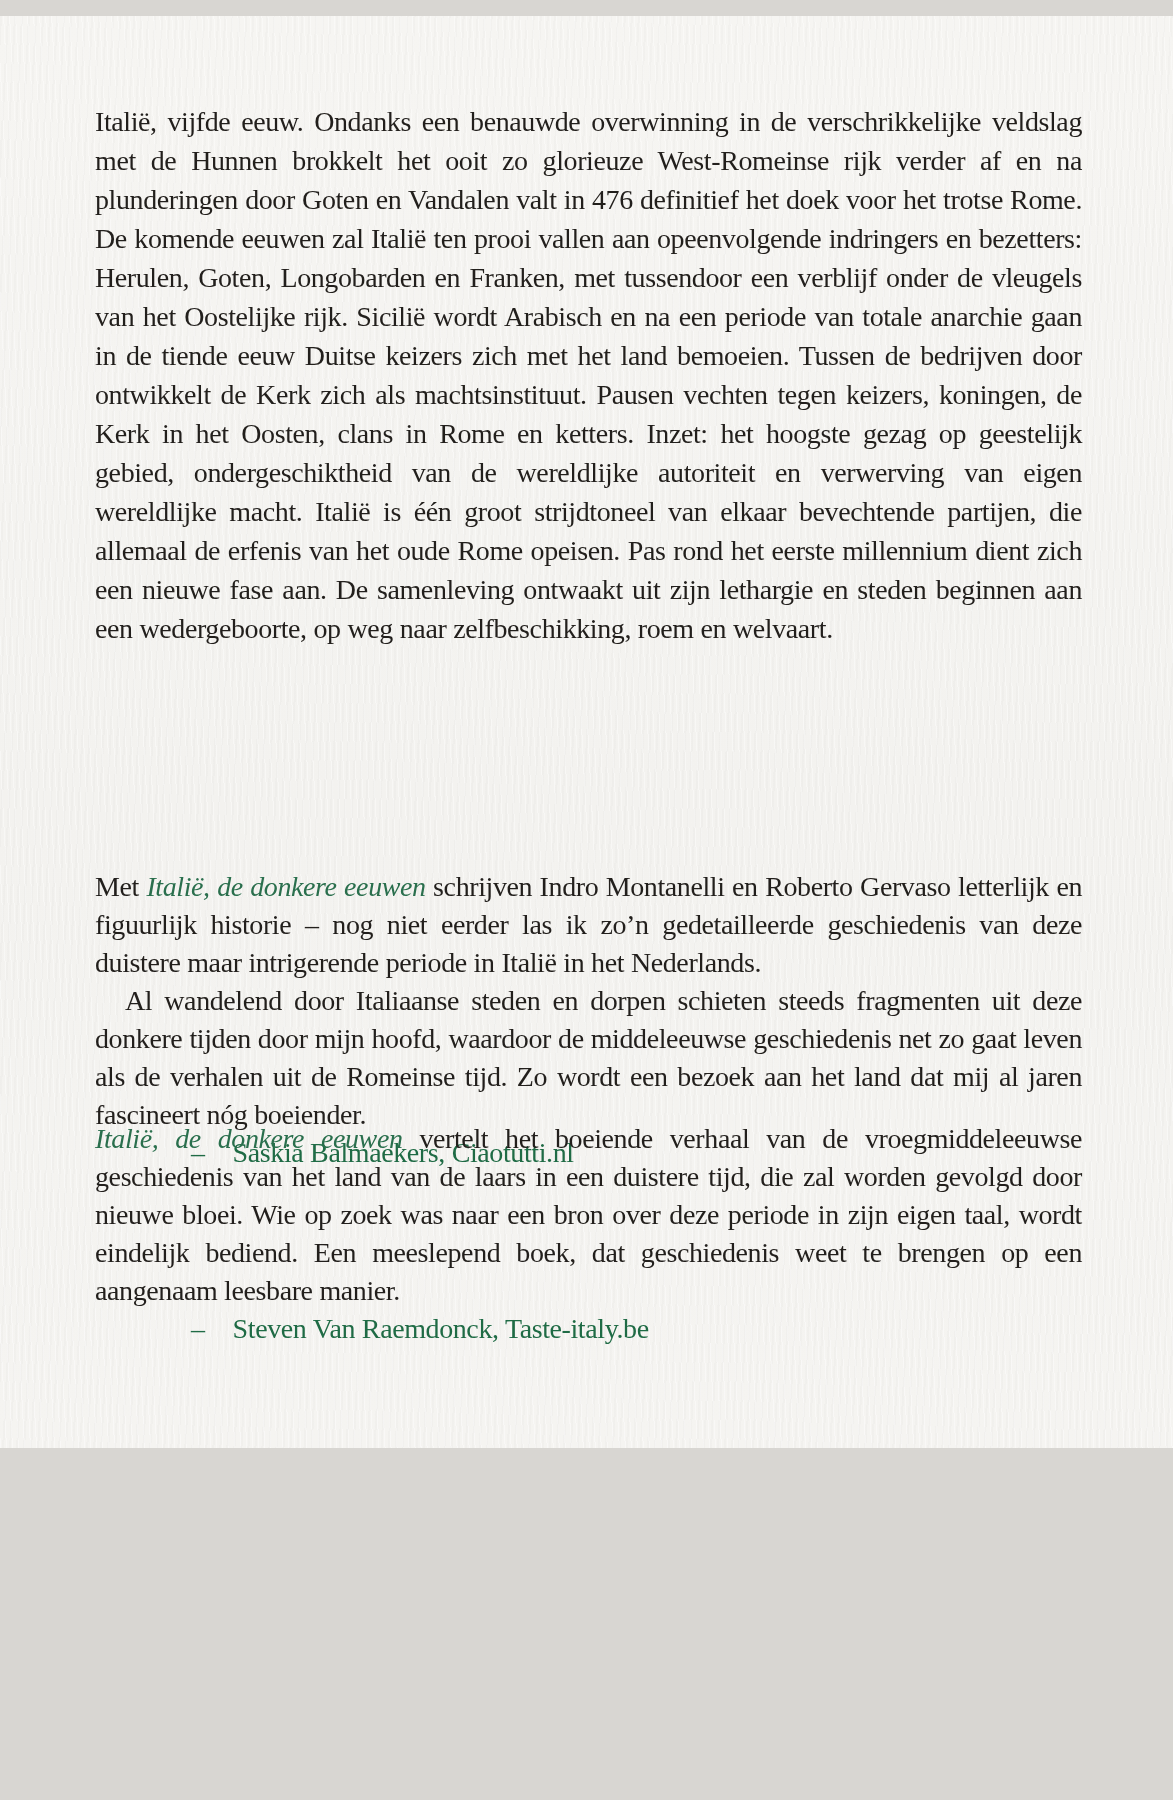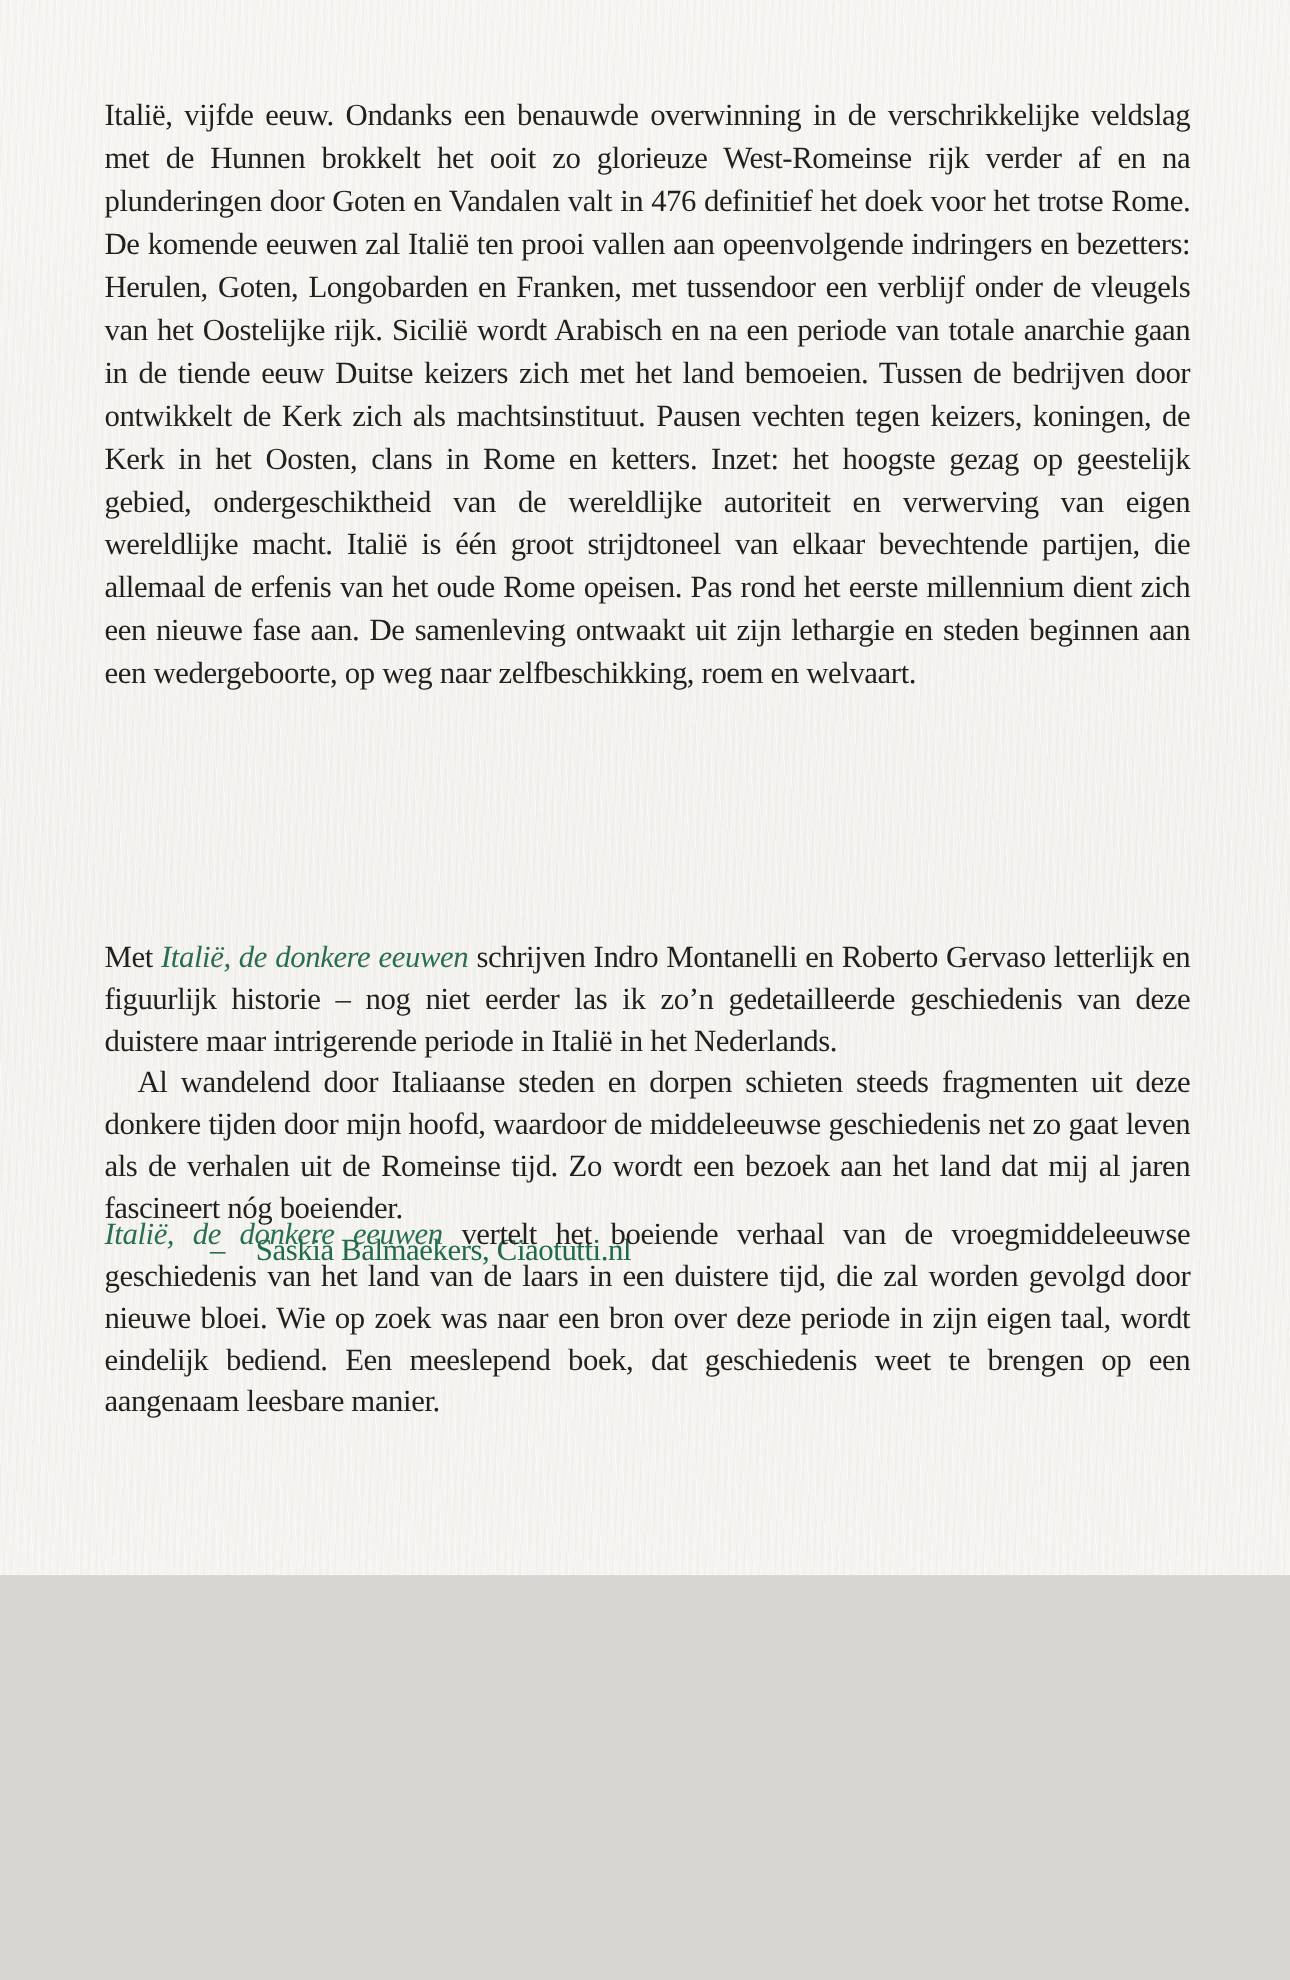--- a/index.html
+++ b/index.html
@@ -1,20 +1,20 @@
 <!DOCTYPE html>
 <html lang="nl"><head>
 <meta charset="utf-8">
 <style>
   html, body { margin: 0; padding: 0; background: #d8d6d2; }
   .page {
     position: relative;
     width: 1173px;
     height: 1432px;
-    margin: 0 auto;
+    margin: 16px auto;
     overflow: hidden;
     font-family: "Liberation Serif", serif;
     color: #221f1c;
     background:
       repeating-linear-gradient(93deg, rgba(0,0,0,0.014) 0px, rgba(0,0,0,0.014) 2px, rgba(0,0,0,0) 2px, rgba(0,0,0,0) 7px),
       repeating-linear-gradient(87deg, rgba(255,255,255,0.40) 0px, rgba(255,255,255,0.40) 1px, rgba(255,255,255,0) 1px, rgba(255,255,255,0) 6px),
       linear-gradient(180deg, #f6f5f2 0%, #f3f2ef 55%, #f5f4f1 100%);
   }
 
   
@@ -123,20 +123,21 @@
   <div class="textblock synopsis">Italië, vijfde eeuw. Ondanks een benauwde overwinning in de verschrikkelijke veldslag met de Hunnen brokkelt het ooit zo glorieuze West-Romeinse rijk verder af en na plunderingen door Goten en Vandalen valt in 476 definitief het doek voor het trotse Rome. De komende eeuwen zal Italië ten prooi vallen aan opeenvolgende indringers en bezetters: Herulen, Goten, Longobarden en Franken, met tussendoor een verblijf onder de vleugels van het Oostelijke rijk. Sicilië wordt Arabisch en na een periode van totale anarchie gaan in de tiende eeuw Duitse keizers zich met het land bemoeien. Tussen de bedrijven door ontwikkelt de Kerk zich als machtsinstituut. Pausen vechten tegen keizers, koningen, de Kerk in het Oosten, clans in Rome en ketters. Inzet: het hoogste gezag op geestelijk gebied, ondergeschiktheid van de wereldlijke autoriteit en verwerving van eigen wereldlijke macht. Italië is één groot strijdtoneel van elkaar bevechtende partijen, die allemaal de erfenis van het oude Rome opeisen. Pas rond het eerste millennium dient zich een nieuwe fase aan. De samenleving ontwaakt uit zijn lethargie en steden beginnen aan een wedergeboorte, op weg naar zelfbeschikking, roem en welvaart.</div>
 
   <div class="textblock review review-1">
     <p><span>Met </span><span class="book-title">Italië, de donkere eeuwen</span><span> schrijven Indro Montanelli en Roberto Gervaso letterlijk en figuurlijk historie – nog niet eerder las ik zo’n gedetailleerde geschiedenis van deze duistere maar intrigerende periode in Italië in het Nederlands.</span></p>
     <p class="indented">Al wandelend door Italiaanse steden en dorpen schieten steeds fragmenten uit deze donkere tijden door mijn hoofd, waardoor de middeleeuwse geschiedenis net zo gaat leven als de verhalen uit de Romeinse tijd. Zo wordt een bezoek aan het land dat mij al jaren fascineert nóg boeiender.</p>
     <p class="attribution"><span class="attr-dash">–</span><span>Saskia Balmaekers, Ciaotutti.nl</span></p>
   </div>
 
   <div class="textblock review review-2">
     <p><span class="book-title">Italië, de donkere eeuwen</span><span> vertelt het boeiende verhaal van de vroegmiddeleeuwse geschiedenis van het land van de laars in een duistere tijd, die zal worden gevolgd door nieuwe bloei. Wie op zoek was naar een bron over deze periode in zijn eigen taal, wordt eindelijk bediend. Een meeslepend boek, dat geschiedenis weet te brengen op een aangenaam leesbare manier.</span></p>
+    <p class="attribution"><span class="attr-dash">–</span><span>Steven Van Raemdonck, Taste-italy.be</span></p>
   </div>
 
 
   <div class="barcode">
     <svg class="bc-bars" viewBox="0 0 95 100" preserveAspectRatio="none" shape-rendering="crispEdges">
         <rect x="0" y="0" width="1" height="100"></rect>
         <rect x="2" y="0" width="1" height="100"></rect>
         <rect x="4" y="0" width="3" height="91"></rect>
         <rect x="8" y="0" width="2" height="91"></rect>
         <rect x="13" y="0" width="1" height="91"></rect>

